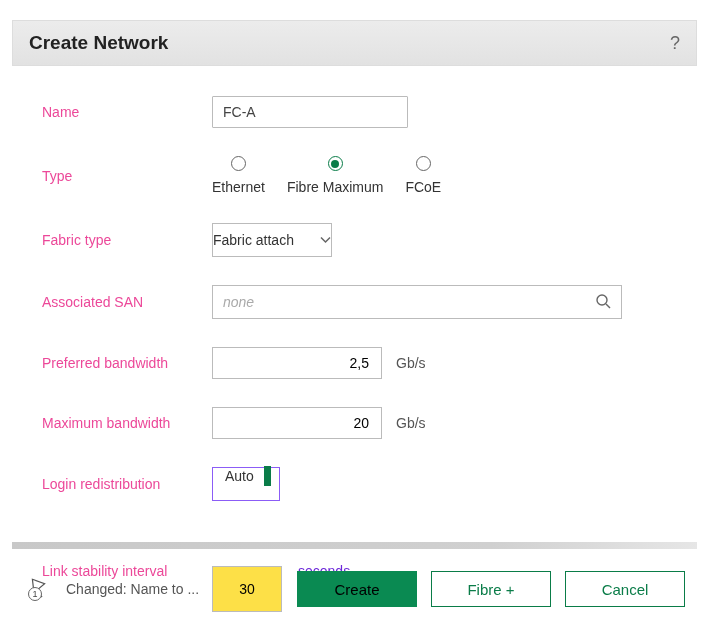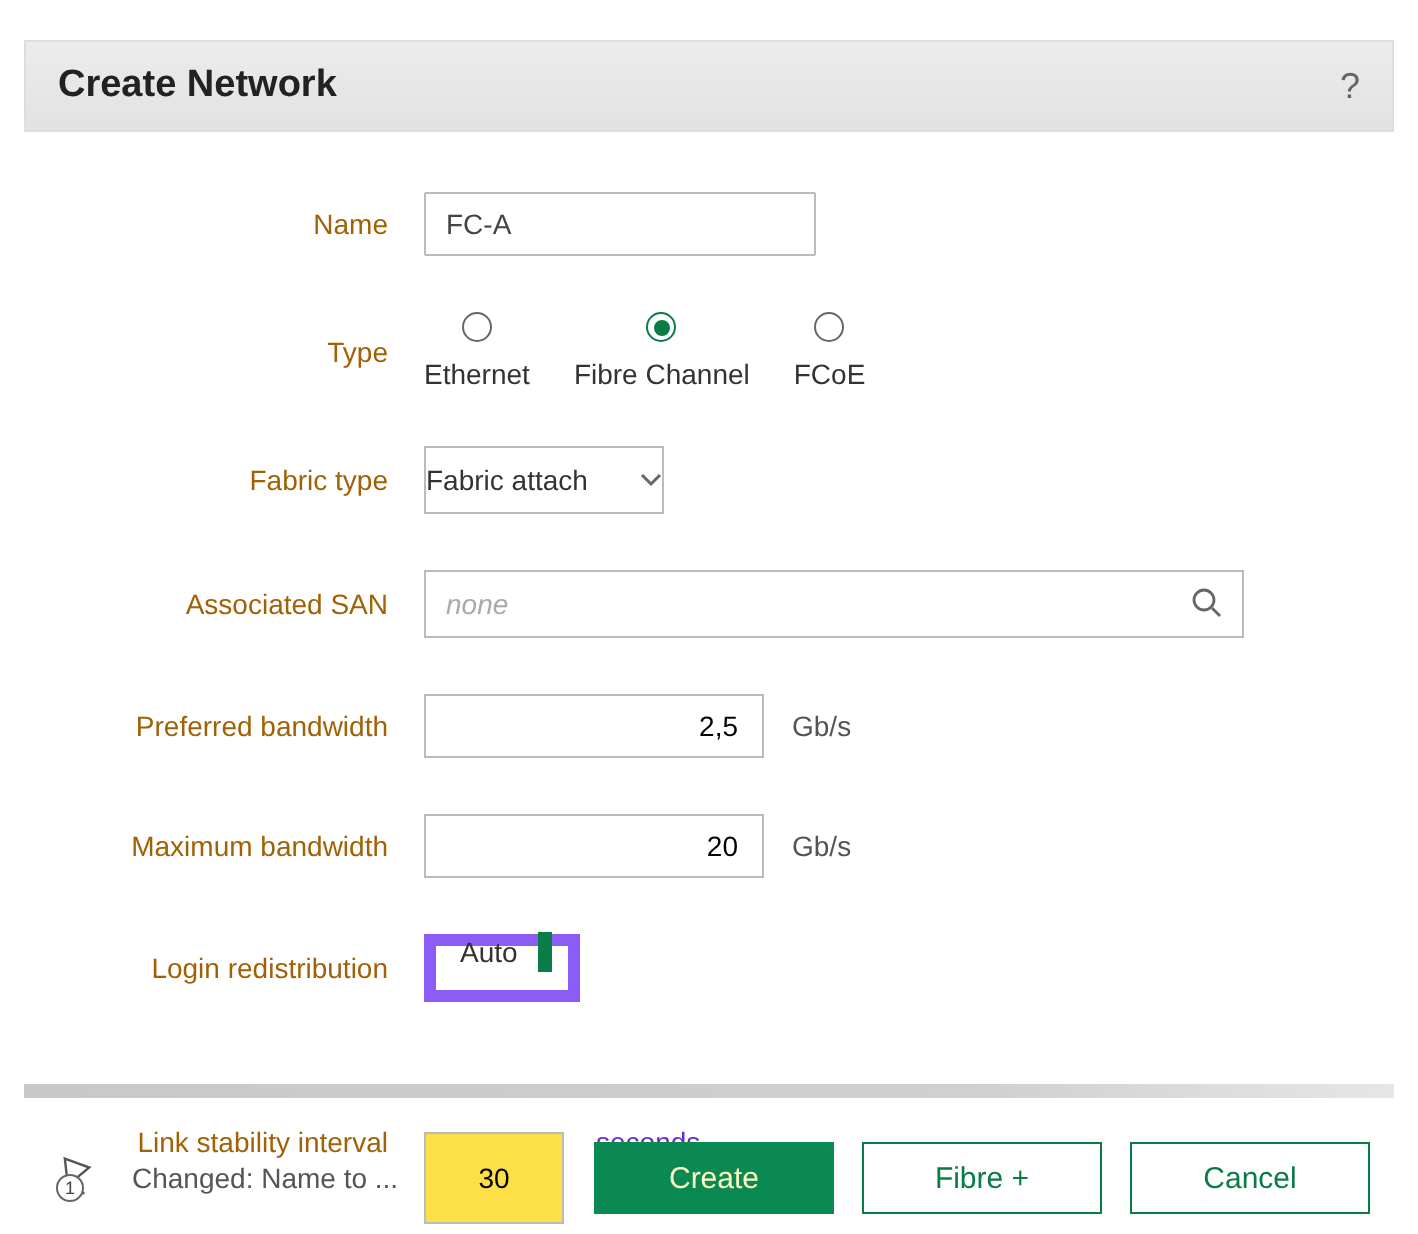--- a/index.html
+++ b/index.html
@@ -40,23 +40,23 @@
   .form-area {
     padding: 30px 30px 10px 30px;
   }
   .row {
     display: flex;
     align-items: center;
     margin-bottom: 28px;
   }
   .label {
     flex: 0 0 170px;
-    text-align: right;
+    text-align: left;
     padding-right: 18px;
-    color: #a16207;
+    color: #ec4899;
   }
   .text-input {
     border: 1px solid #bbb;
     height: 32px;
     padding: 0 10px;
     font-size: 14px;
     color: #444;
     background: #fff;
     outline: none;
     border-radius: 1px;
@@ -96,21 +96,21 @@
     border: 1px solid #bbb;
     height: 32px;
     width: 170px;
     padding: 0 12px;
     text-align: right;
     font-size: 14px;
     background: #fff;
   }
   .unit { margin-left: 14px; color: #555; }
   .toggle-wrap {
-    border: 6px solid #8b5cf6;
+    border: 1px solid #8b5cf6;
     height: 34px;
     padding: 0 8px 16px 12px;
     display: flex; align-items: center; gap: 10px;
     cursor: pointer;
     background:#fff;
   }
   .toggle-ind { width: 7px; height: 20px; background: #0a7c48; }
   .small-input {
     border: 1px solid #bbb;
     height: 46px;
@@ -153,21 +153,21 @@
   .btn {
     height: 36px;
     min-width: 120px;
     display: flex; align-items: center; justify-content: center;
     font-size: 15px;
     cursor: pointer;
     user-select: none;
   }
   .btn-primary {
     background: #0a8a52;
-    color: #fef9c3;
+    color: #000000;
     border: none;
     text-align: center;
   }
   .btn-outline {
     background: #fff;
     color: #0a7c48;
     border: 1.5px solid #0a7c48;
   }
 </style>
 </head>
@@ -191,21 +191,21 @@
       <div class="label">Type</div>
       <div class="radio-group">
         <div class="radio-wrap">
           <span class="radio-circle"></span>
           <span>Ethernet</span>
         </div>
         <div class="radio-wrap">
           <span class="radio-circle selected">
             <span class="radio-dot"></span>
           </span>
-          <span>Fibre Channel</span>
+          <span>Fibre Maximum</span>
         </div>
         <div class="radio-wrap">
           <span class="radio-circle"></span>
           <span>FCoE</span>
         </div>
       </div>
     </div>
 
     <div class="row">
       <div class="label">Fabric type</div>

